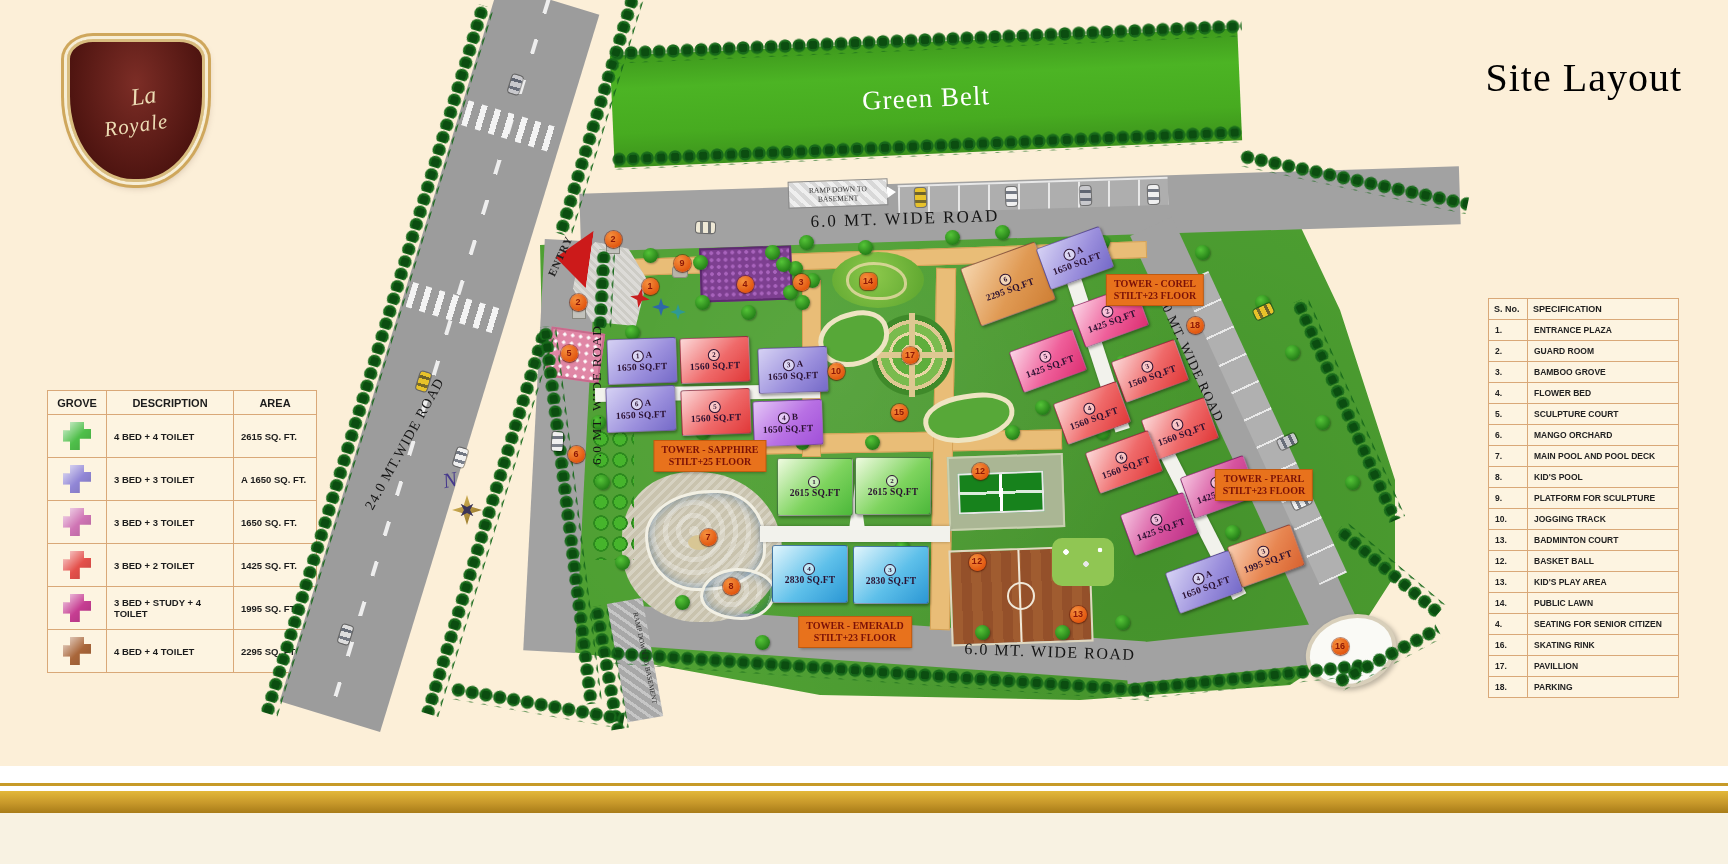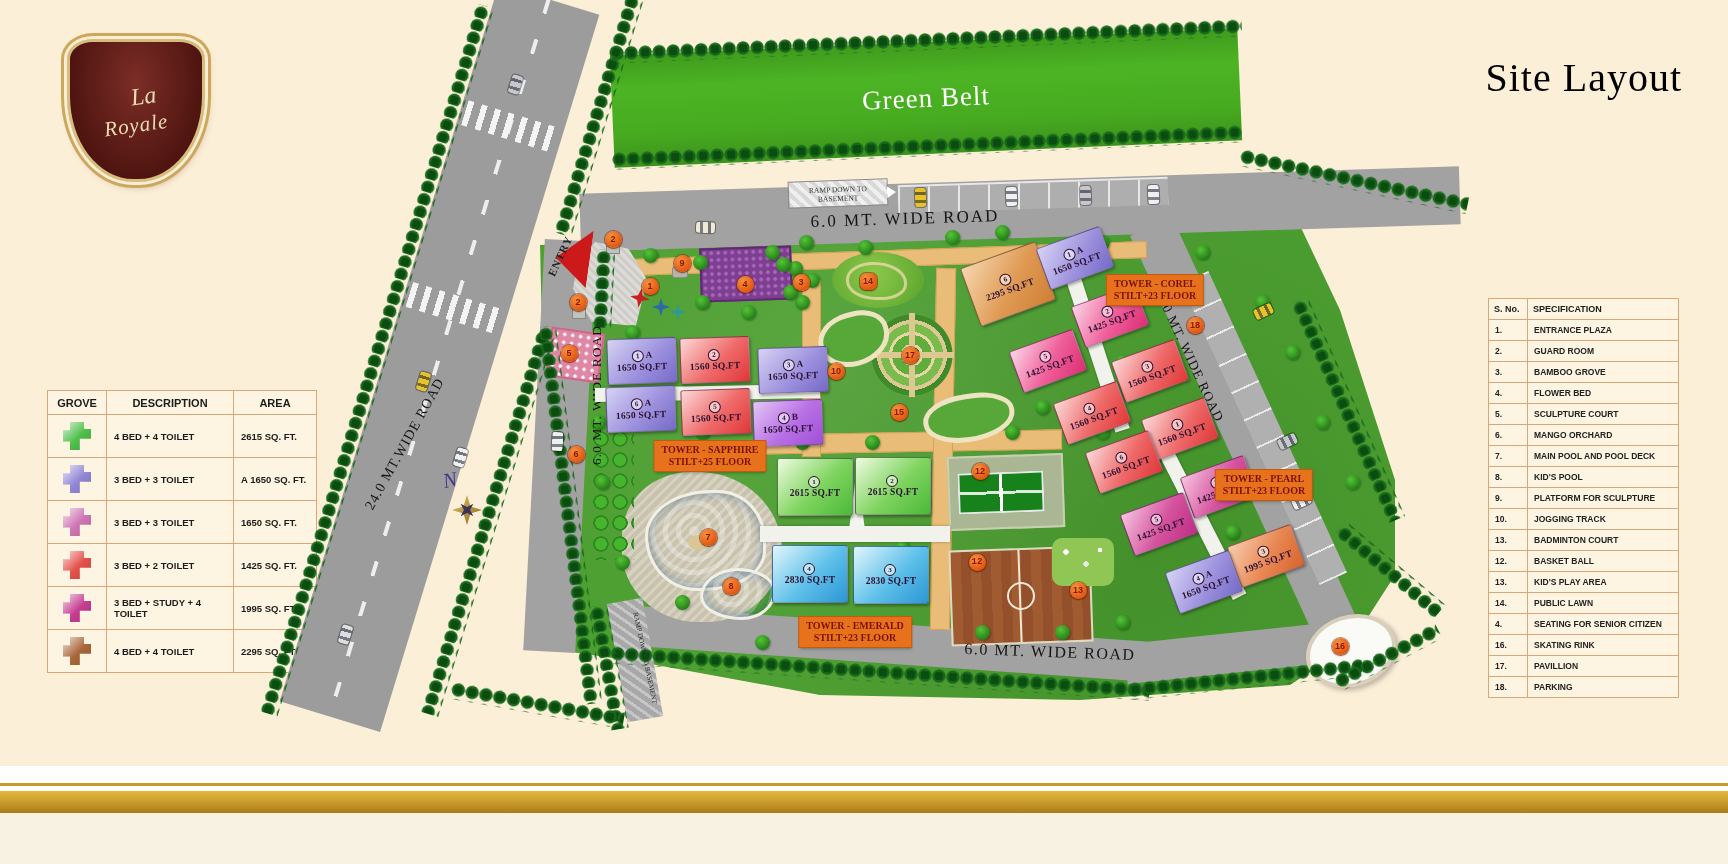--- a/index.html
+++ b/index.html
@@ -642,21 +642,21 @@
         <div class="marker" style="left: 801px; top: 282px;">3</div>
         <div class="marker" style="left: 745px; top: 284px;">4</div>
         <div class="marker" style="left: 569px; top: 353px;">5</div>
         <div class="marker" style="left: 576px; top: 454px;">6</div>
         <div class="marker" style="left: 708px; top: 537px;">7</div>
         <div class="marker" style="left: 731px; top: 586px;">8</div>
         <div class="marker" style="left: 682px; top: 263px;">9</div>
         <div class="marker" style="left: 836px; top: 371px;">10</div>
         <div class="marker" style="left: 980px; top: 471px;">12</div>
         <div class="marker" style="left: 977px; top: 562px; font-family: Liberation Mono, monospace;">12</div>
-        <div class="marker" style="left: 1078px; top: 554px; margin-top: 28px;">13</div>
+        <div class="marker" style="left: 1078px; top: 578px; margin-top: 28px;">13</div>
         <div class="marker" style="left: 868px; top: 281px; border-radius: 6px;">14</div>
         <div class="marker" style="left: 899px; top: 412px;">15</div>
         <div class="marker" style="left: 1340px; top: 646px;">16</div>
         <div class="marker" style="left: 910px; top: 355px;">17</div>
         <div class="marker" style="left: 1195px; top: 325px;">18</div>
       </div>
   </div>
 
   <div class="abs band-white"></div>
   <div class="abs band-gold-thin"></div>

